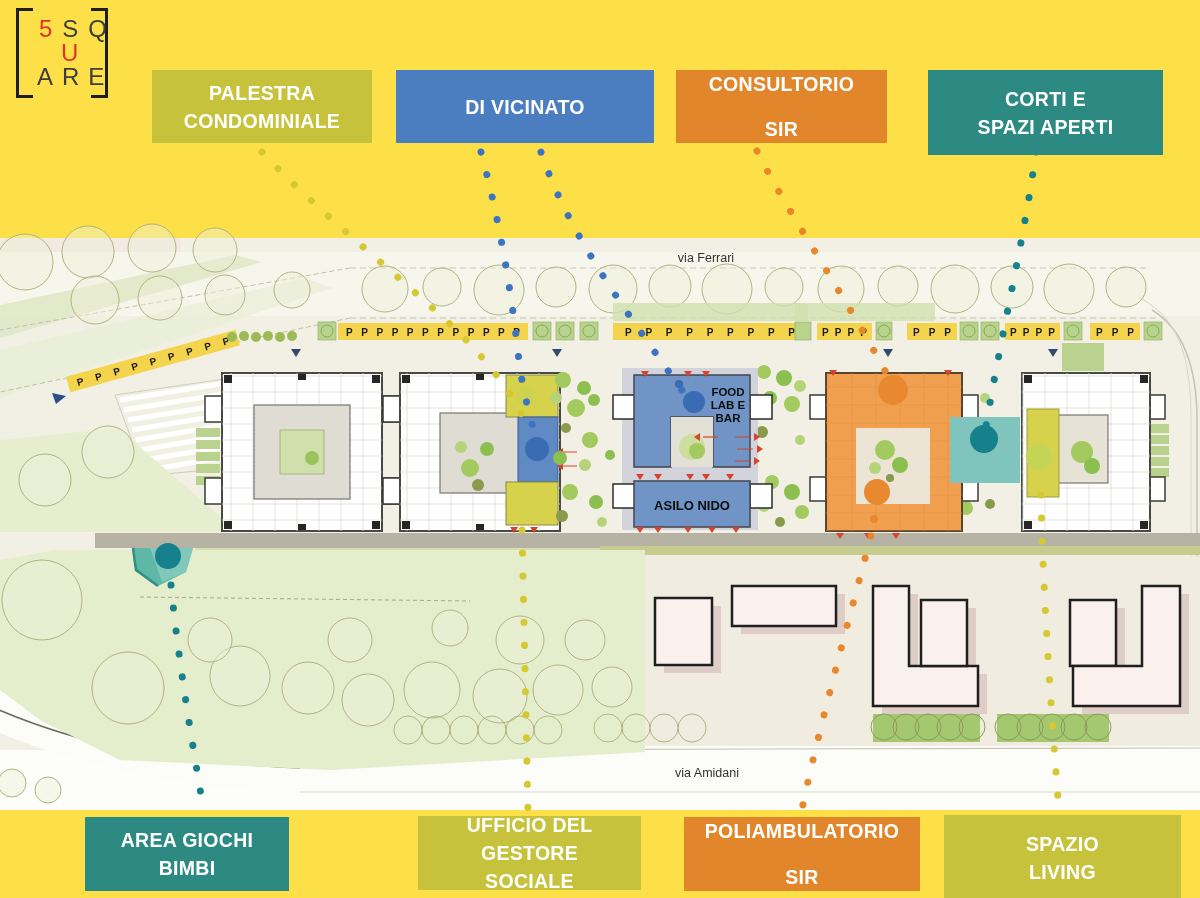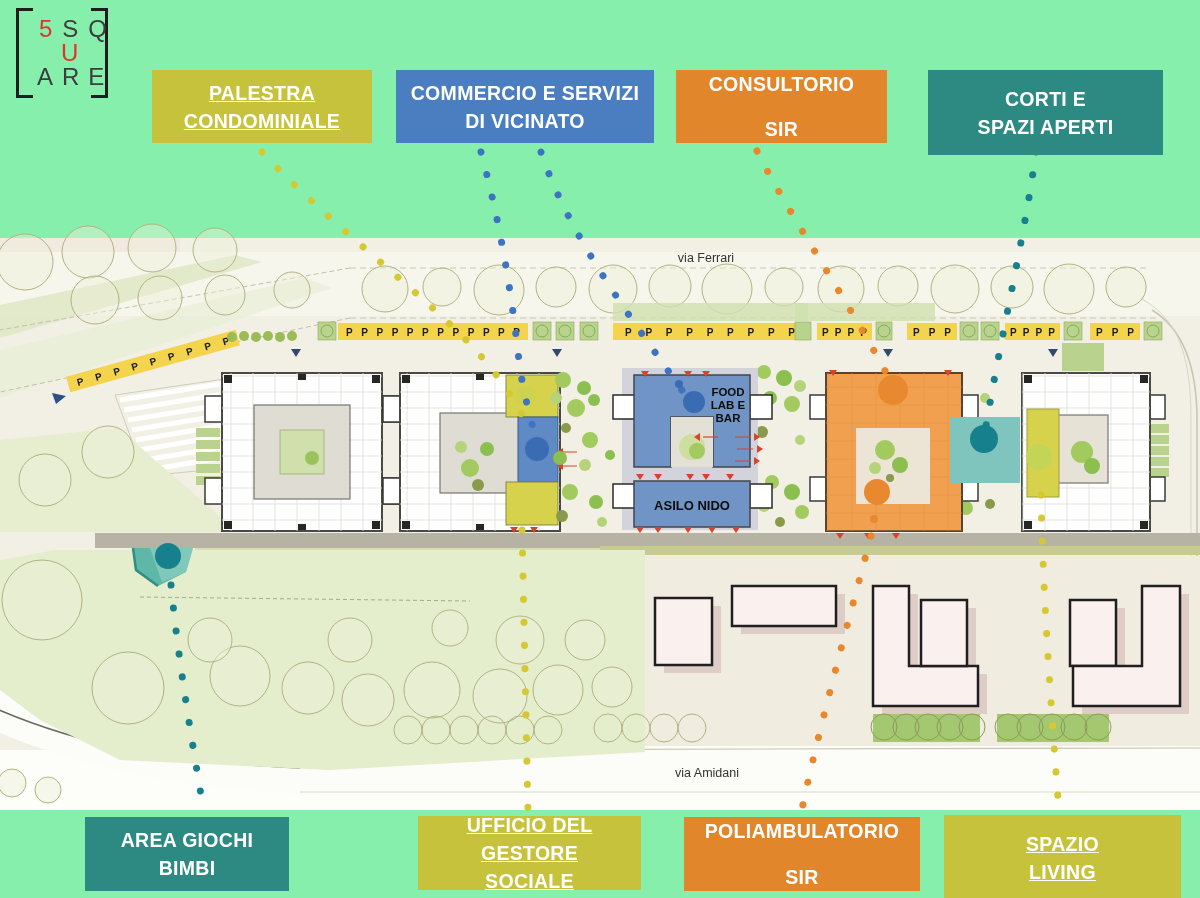--- a/index.html
+++ b/index.html
@@ -1,23 +1,23 @@
 <!DOCTYPE html>
 <html style="--chartreuse: #c6c23c; --box-blue: #4a7ec1; --box-orange: #e2862c; --box-teal: #2c8a82; --dot-yellow: #d6c832; --dot-blue: #3d74c2; --dot-orange: #e8872b; --dot-teal: #17808d; --bldg-blue: #6f94c5; --bldg-orange: #f0a04f; --wing-yellow: #d6d24b; --teal-square: #7fc4bd; --big-blue: #3a6cb4; --big-orange: #e8892f; --logo-red: #e0342b;"><head>
 <meta charset="utf-8">
 <style>
   html,body{margin:0;padding:0;background:#fff;}
-  .page{position:relative;width:1200px;height:898px;background:#86efac;overflow:hidden;
+  .page{position:relative;width:1200px;height:898px;background:#fde047;overflow:hidden;
         font-family:"Liberation Sans",sans-serif;}
   .plan-svg{position:absolute;left:0;top:0;width:1200px;height:898px;z-index:1;}
   
   .label-box{position:absolute;z-index:3;color:#fff;font-weight:bold;font-size:19.5px;
              line-height:28px;text-align:center;display:flex;flex-direction:column;
              justify-content:center;letter-spacing:.3px;}
-  .c-chartreuse{background:var(--chartreuse);text-decoration:underline;}
+  .c-chartreuse{background:var(--chartreuse);}
   .c-blue{background:var(--box-blue);}
   .c-orange{background:var(--box-orange);justify-content:space-between;}
   .c-teal{background:var(--box-teal);}
   
   .logo{position:absolute;left:16px;top:8px;width:92px;height:88px;z-index:3;}
   .bracket{position:absolute;top:0;width:14px;height:84px;border:3.5px solid #1e1e1e;}
   .bracket.bl{left:0;border-right:none;}
   .bracket.br{right:0;border-left:none;}
   .lg-line{position:absolute;font-size:24px;line-height:24px;color:#3d3d3d;
            font-family:"Liberation Sans",sans-serif;white-space:nowrap;}
@@ -457,21 +457,20 @@
       <circle cx="984" cy="439" r="14" style="fill:var(--dot-teal)"></circle>
       <circle cx="168" cy="556" r="13" style="fill:var(--dot-teal)"></circle>
     </g>
   </svg>
 
   <div class="label-box c-chartreuse" style="left:152px;top:70px;width:220px;height:73px">
     <span>PALESTRA</span>
     <span>CONDOMINIALE</span>
   </div>
   <div class="label-box c-blue" style="left:396px;top:70px;width:258px;height:73px">
-    <span>COMMERCIO E SERVIZI</span>
     <span>DI VICINATO</span>
   </div>
   <div class="label-box c-orange" style="left:676px;top:70px;width:211px;height:73px">
     <span>CONSULTORIO</span>
     <span>SIR</span>
   </div>
   <div class="label-box c-teal" style="left:928px;top:70px;width:235px;height:85px">
     <span>CORTI E</span>
     <span>SPAZI APERTI</span>
   </div>

